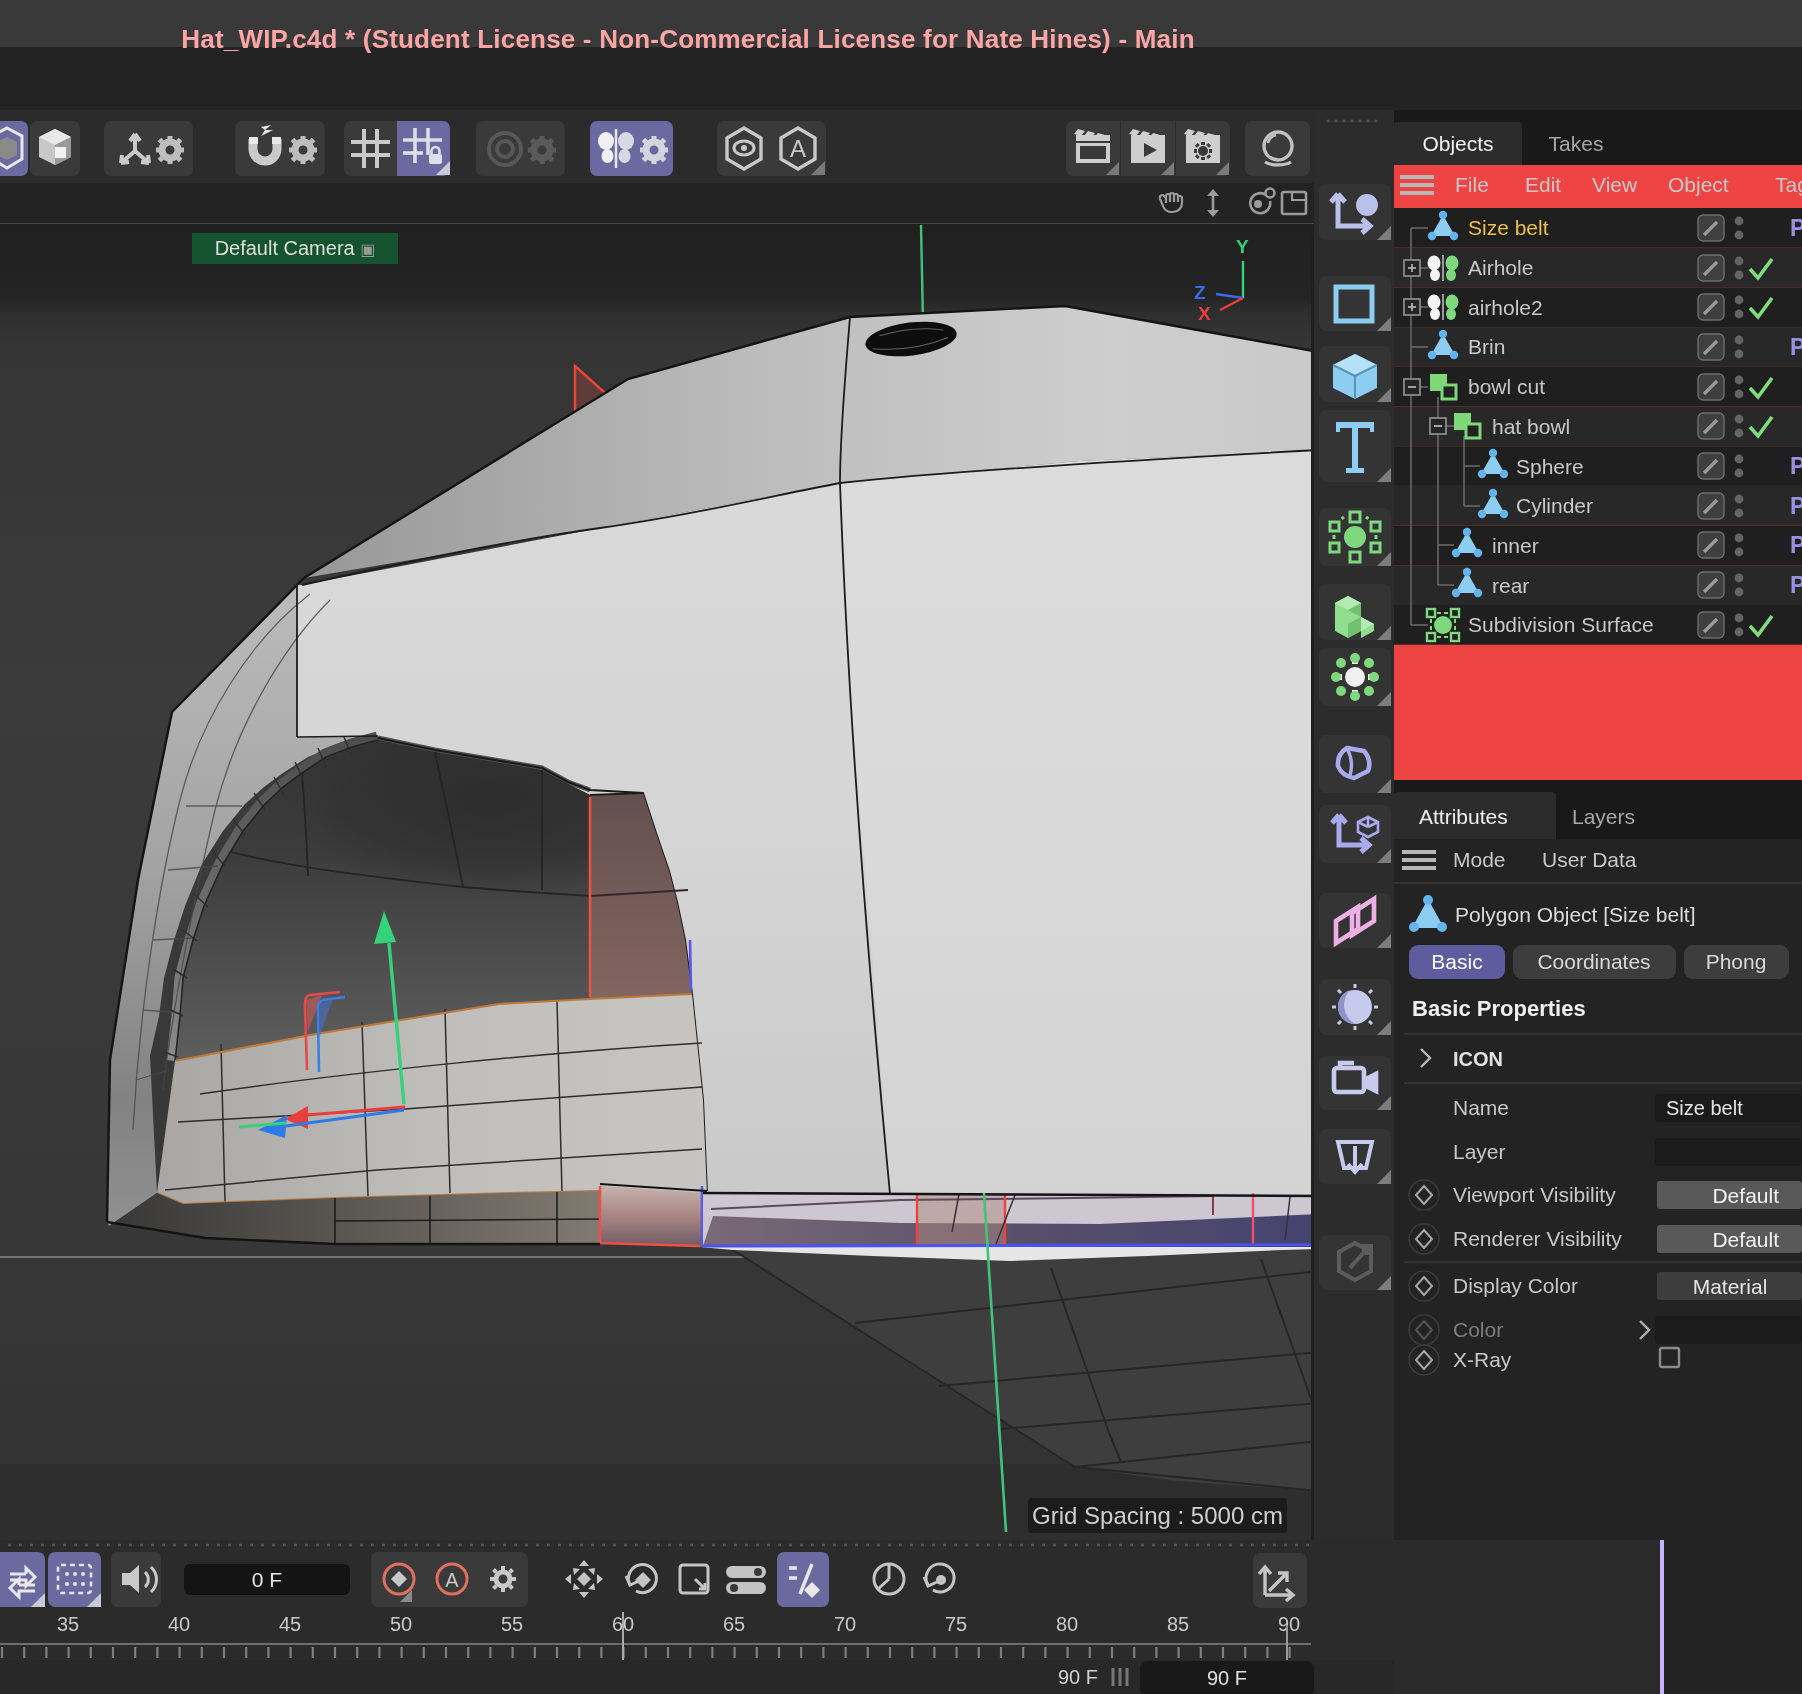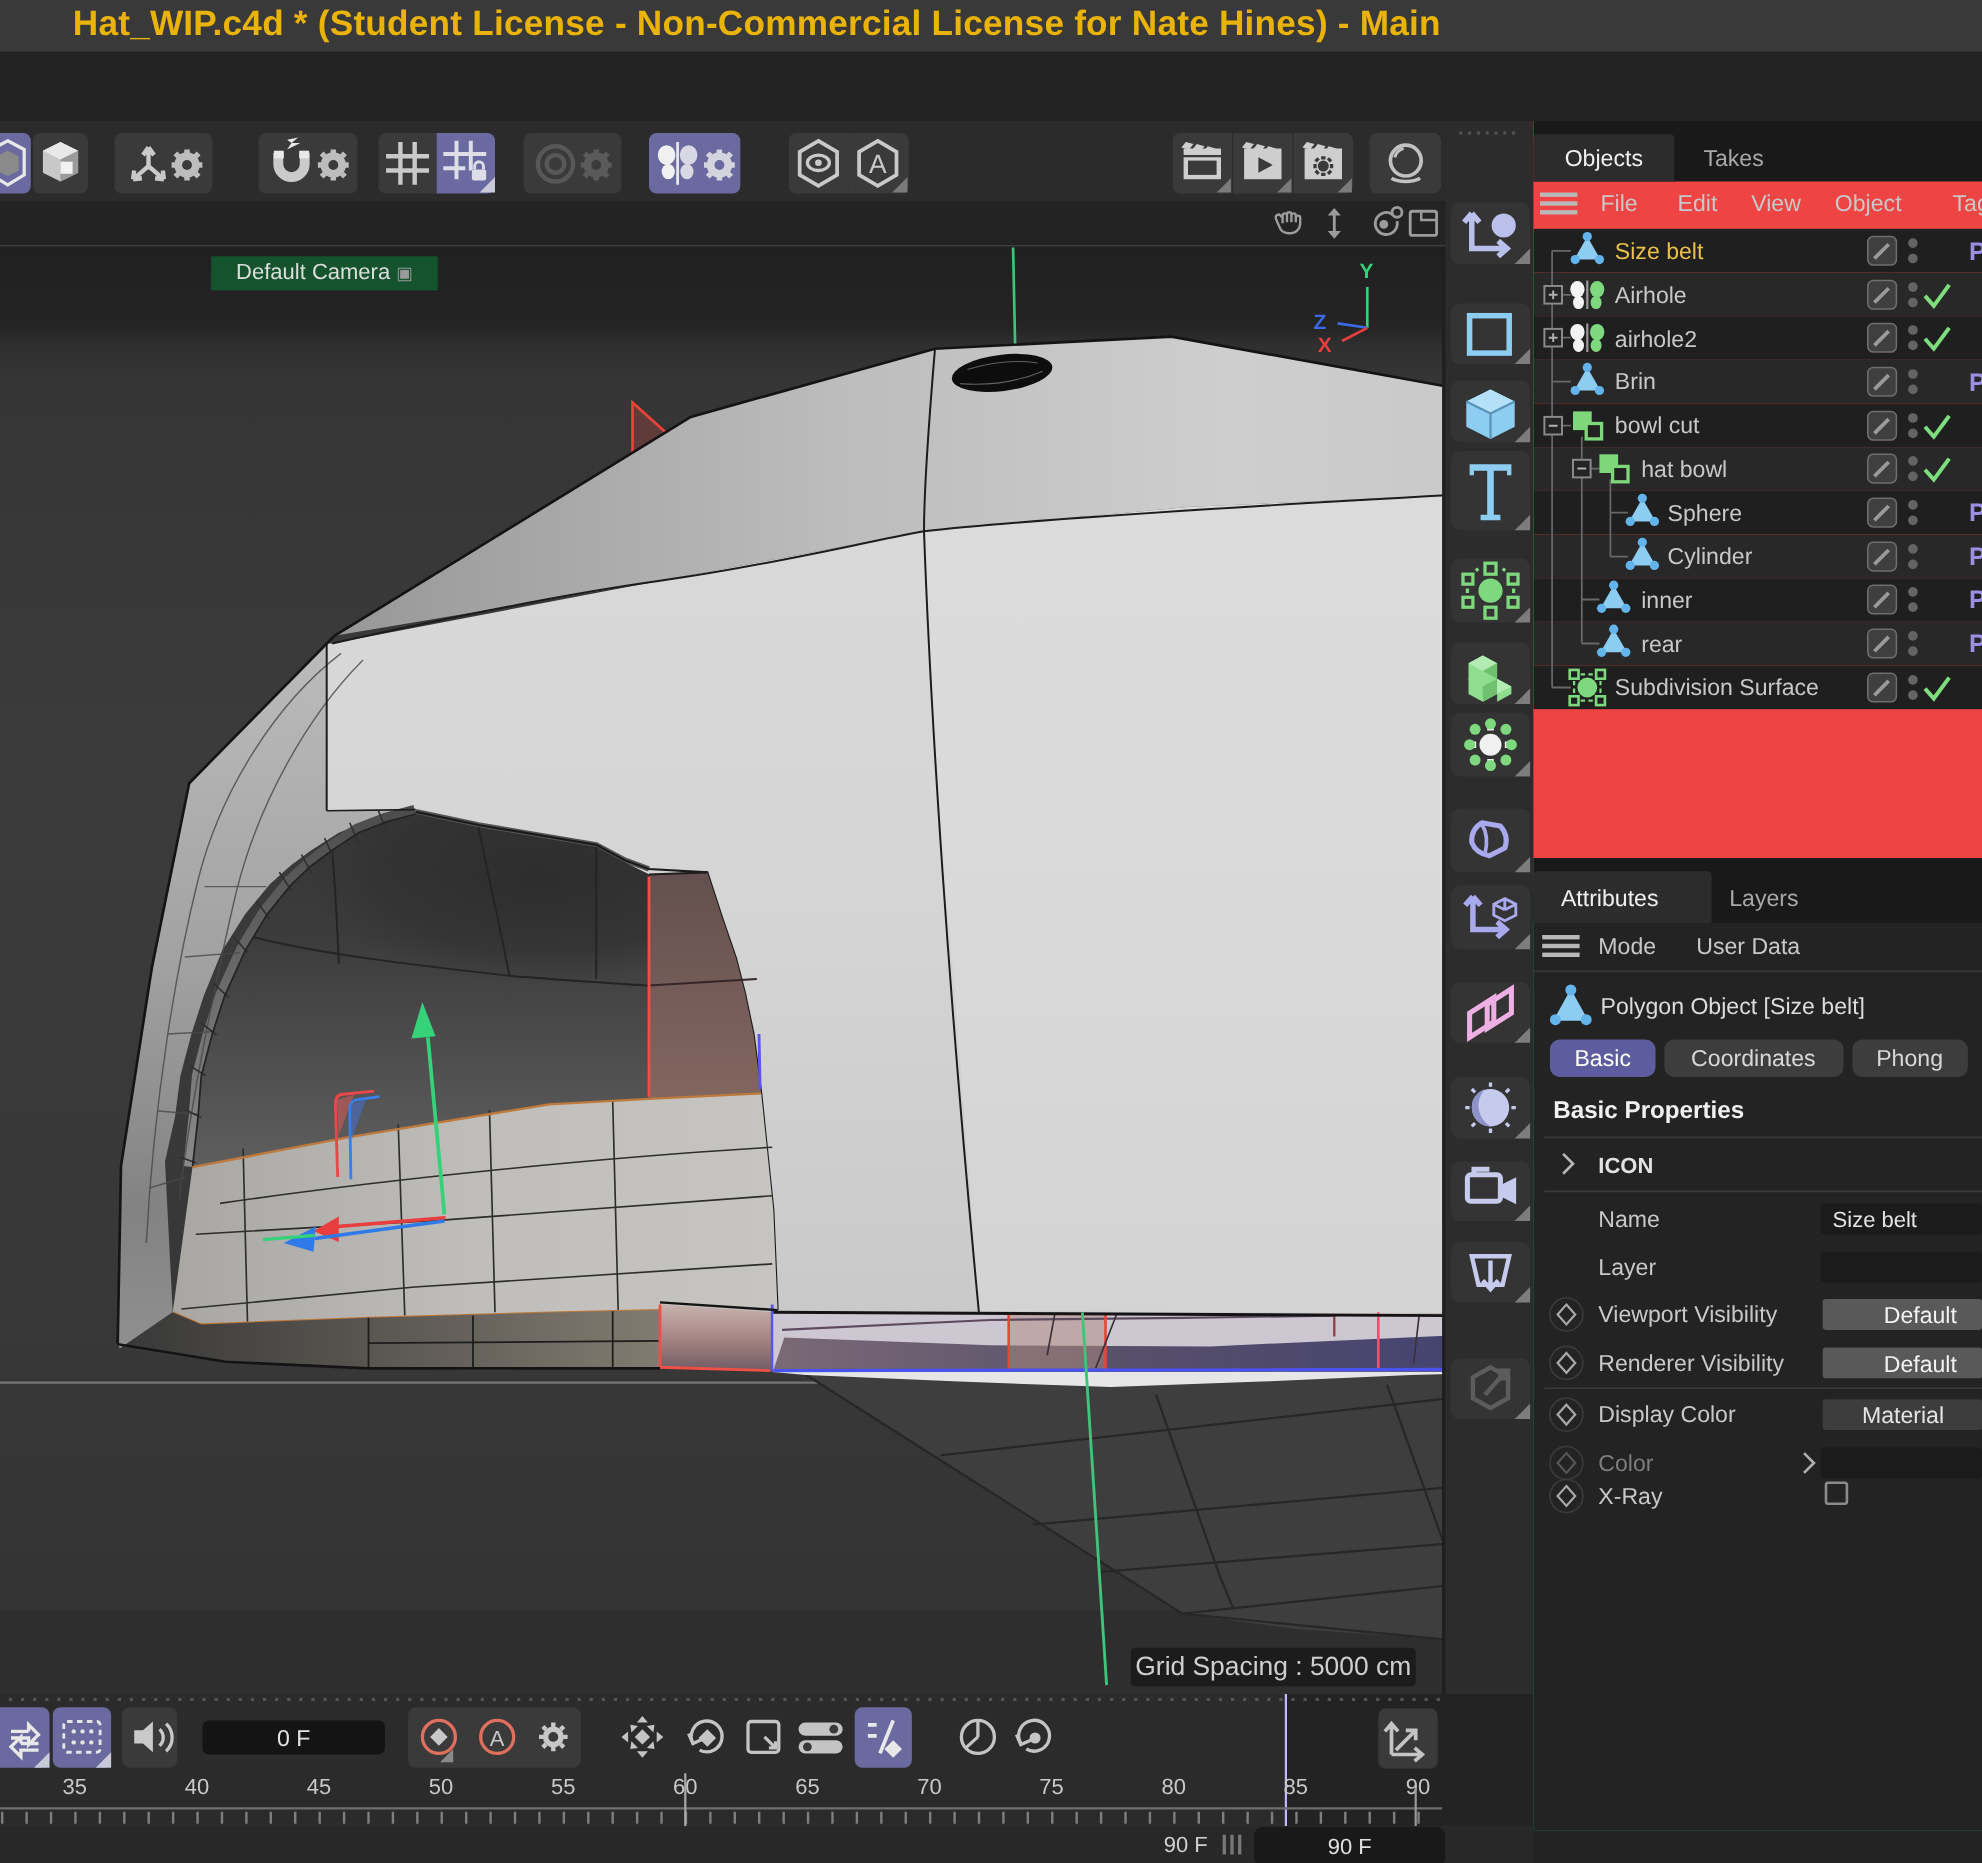--- a/index.html
+++ b/index.html
@@ -1,30 +1,30 @@
 <!DOCTYPE html>
 <html><head>
 <meta charset="utf-8">
 <style>
 *{margin:0;padding:0;box-sizing:border-box}
 html,body{width:1802px;height:1694px;overflow:hidden;background:#232323;font-family:"Liberation Sans",sans-serif;}
 #root{position:absolute;left:0;top:0;width:1802px;height:1694px;background:#232323;overflow:hidden}
 .abs{position:absolute}
 #titlebar{left:0;top:0;width:1802px;height:47px;background:#3a393a}
-#titlebar span{position:absolute;left:688px;top:3px;transform:translateX(-50%);font-size:32px;font-weight:bold;color:#eab308;letter-spacing:0.2px;white-space:nowrap}
+#titlebar span{position:absolute;left:688px;top:24px;transform:translateX(-50%);font-size:26px;font-weight:bold;color:#fca5a5;letter-spacing:0.2px;white-space:nowrap}
 #menubar{left:0;top:47px;width:1802px;height:63px;background:#151515}
 .mtab{position:absolute;top:22px;font-size:21px;color:#b4b4b4;transform:translateX(-50%);white-space:nowrap}
 #toolbar{left:0;top:110px;width:1802px;height:73px;background:#2b2b2b}
 .tbtn{position:absolute;top:11px;height:55px;background:#3a3a3a;border-radius:7px}
 .tbtn.purple{background:#6a6aa0}
 .vstrip{left:0;top:183px;width:1319px;height:41px;background:#232323;border-bottom:1px solid #4b4b4b}
 #vpcol{left:1314px;top:110px;width:80px;height:1430px;background:#2c2c2c}
 #objpanel{left:1394px;top:110px;width:408px;height:700px;background:#ef4444}
 #attrpanel{left:1394px;top:780px;width:408px;height:884px;background:#0f766e}
-#timeline{left:0;top:1540px;width:1170px;height:154px;background:#2b2b2b;border-right:2px solid #c4b5fd}
+#timeline{left:0;top:1540px;width:1664px;height:154px;background:#2b2b2b;border-right:4px solid #c4b5fd}
 </style>
 </head>
 <body>
 <div id="root">
 <div id="titlebar" class="abs">
       <span>Hat_WIP.c4d * (Student License - Non-Commercial License for Nate Hines) - Main</span>
     </div>
 <div id="toolbar" class="abs">
 <div class="tbtn purple" style="left:-14px;width:42px">
 <svg width="42" height="55">

